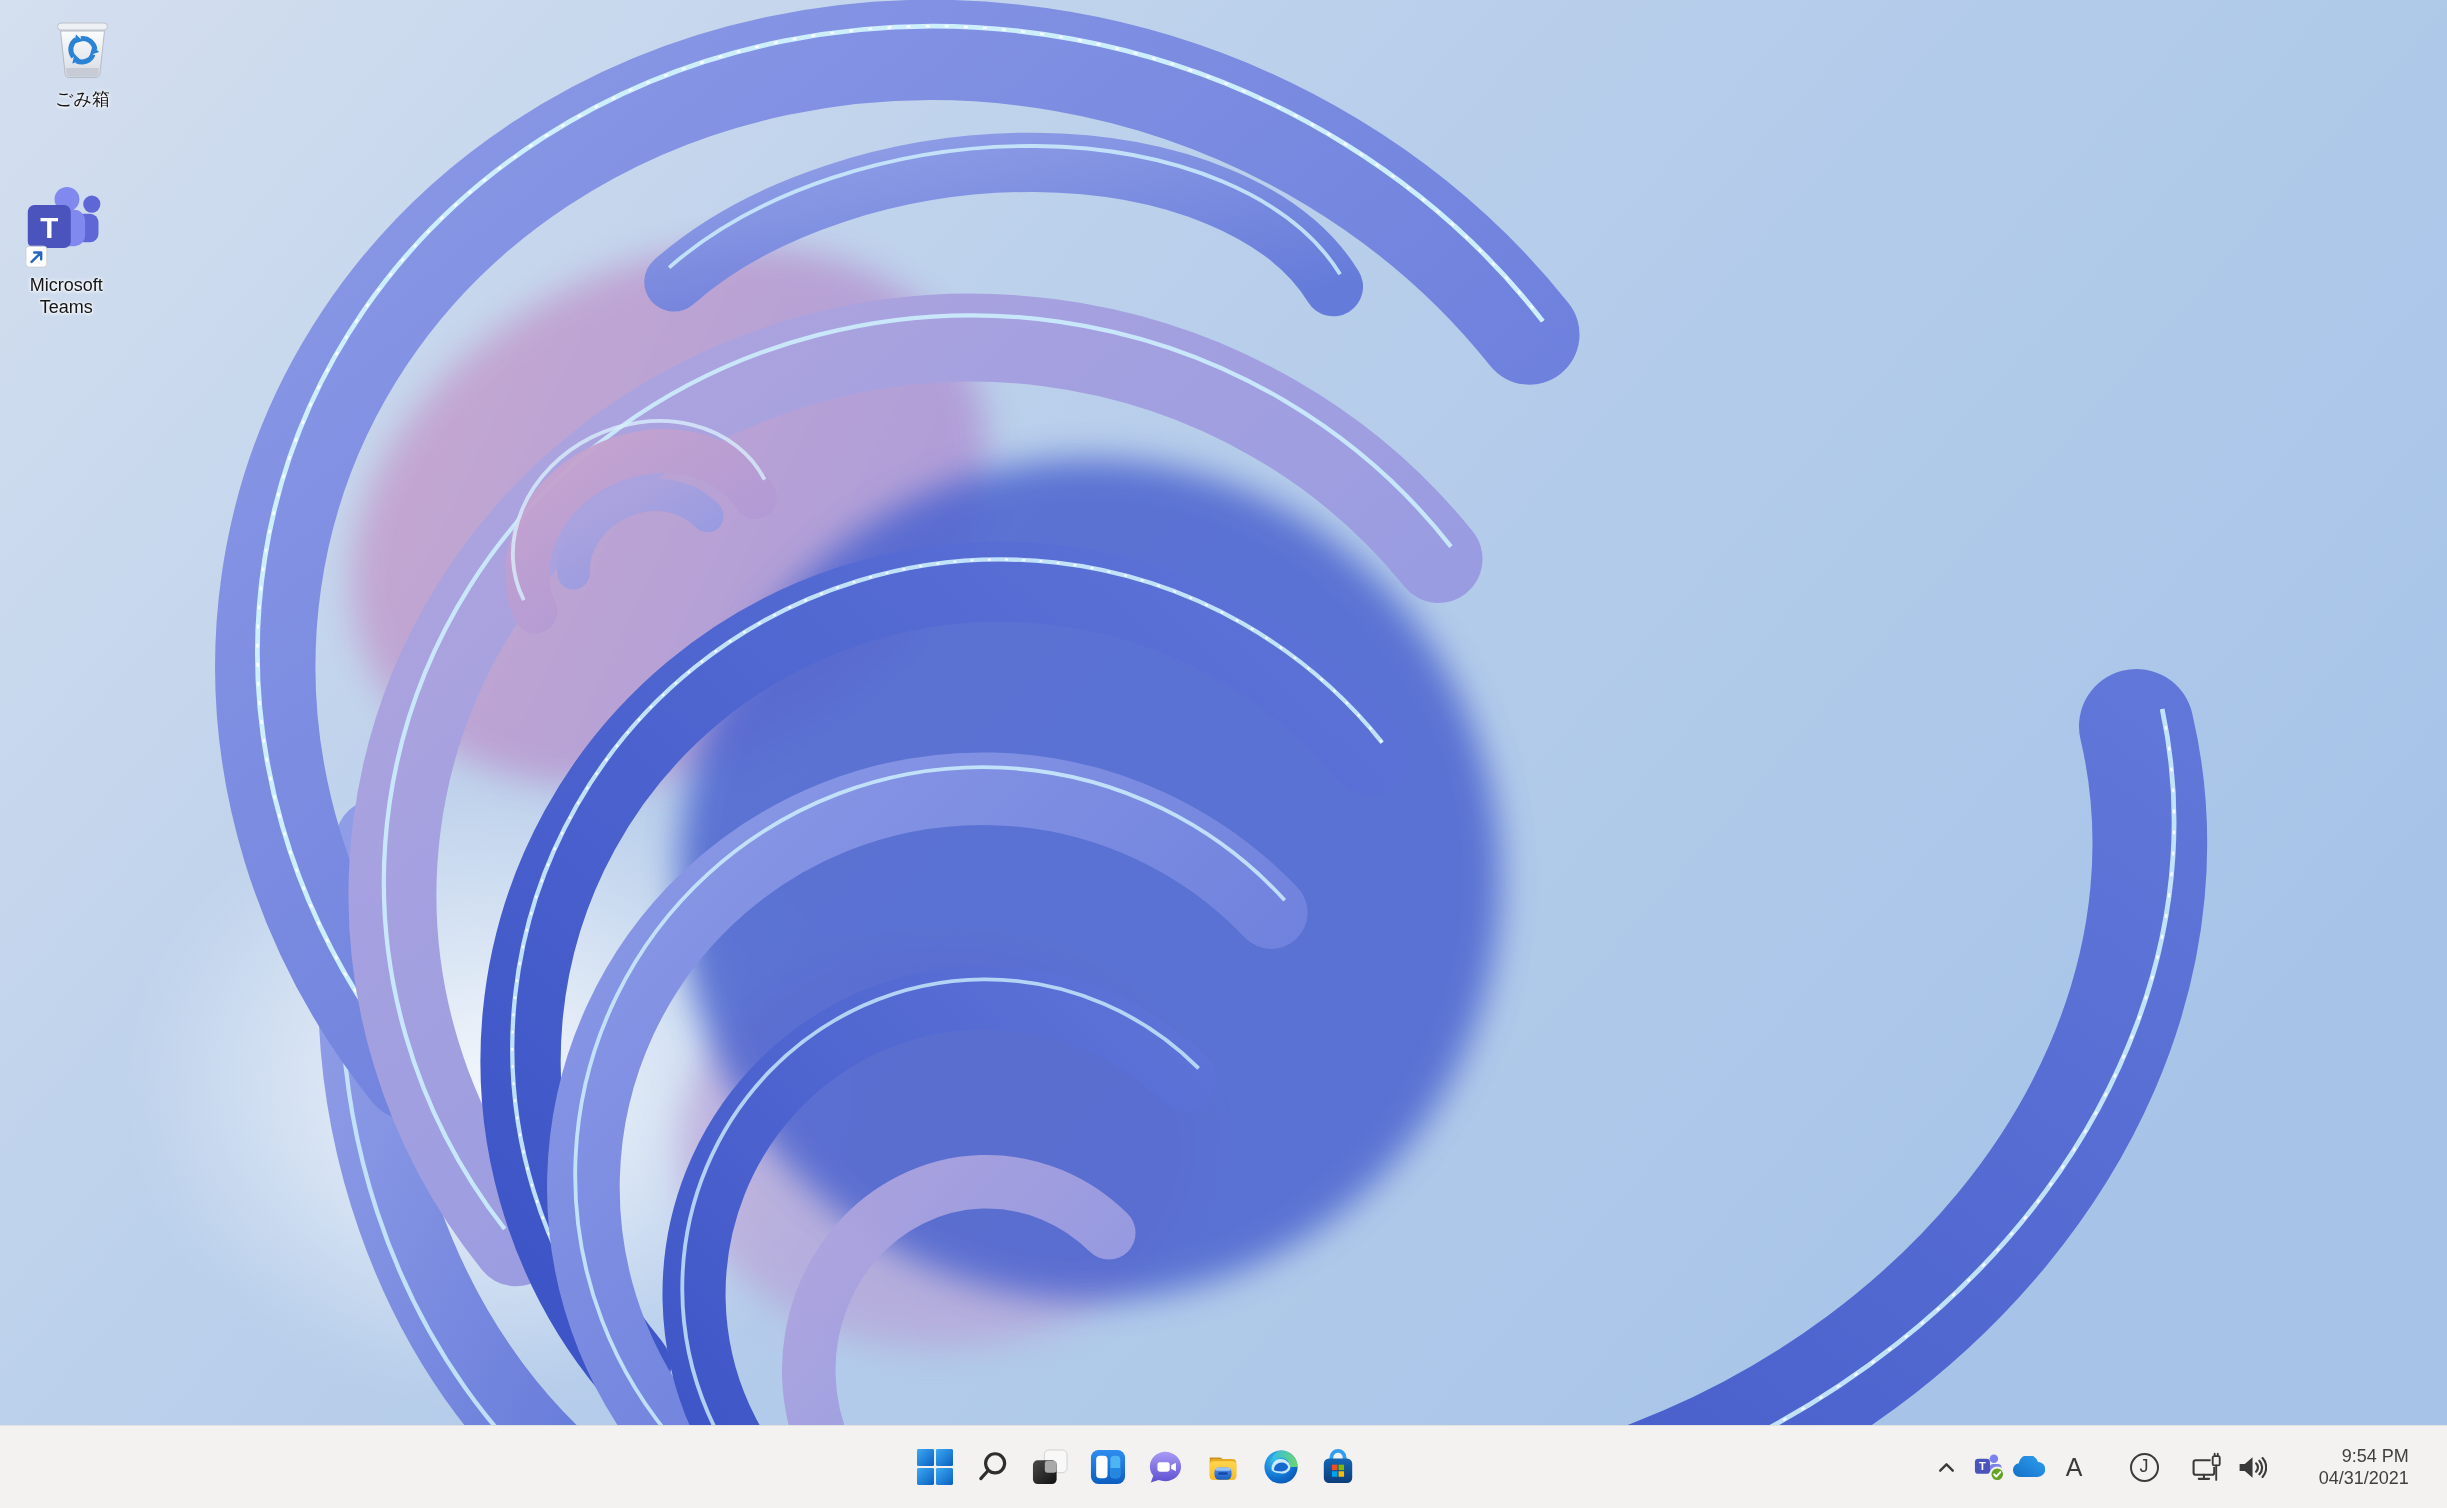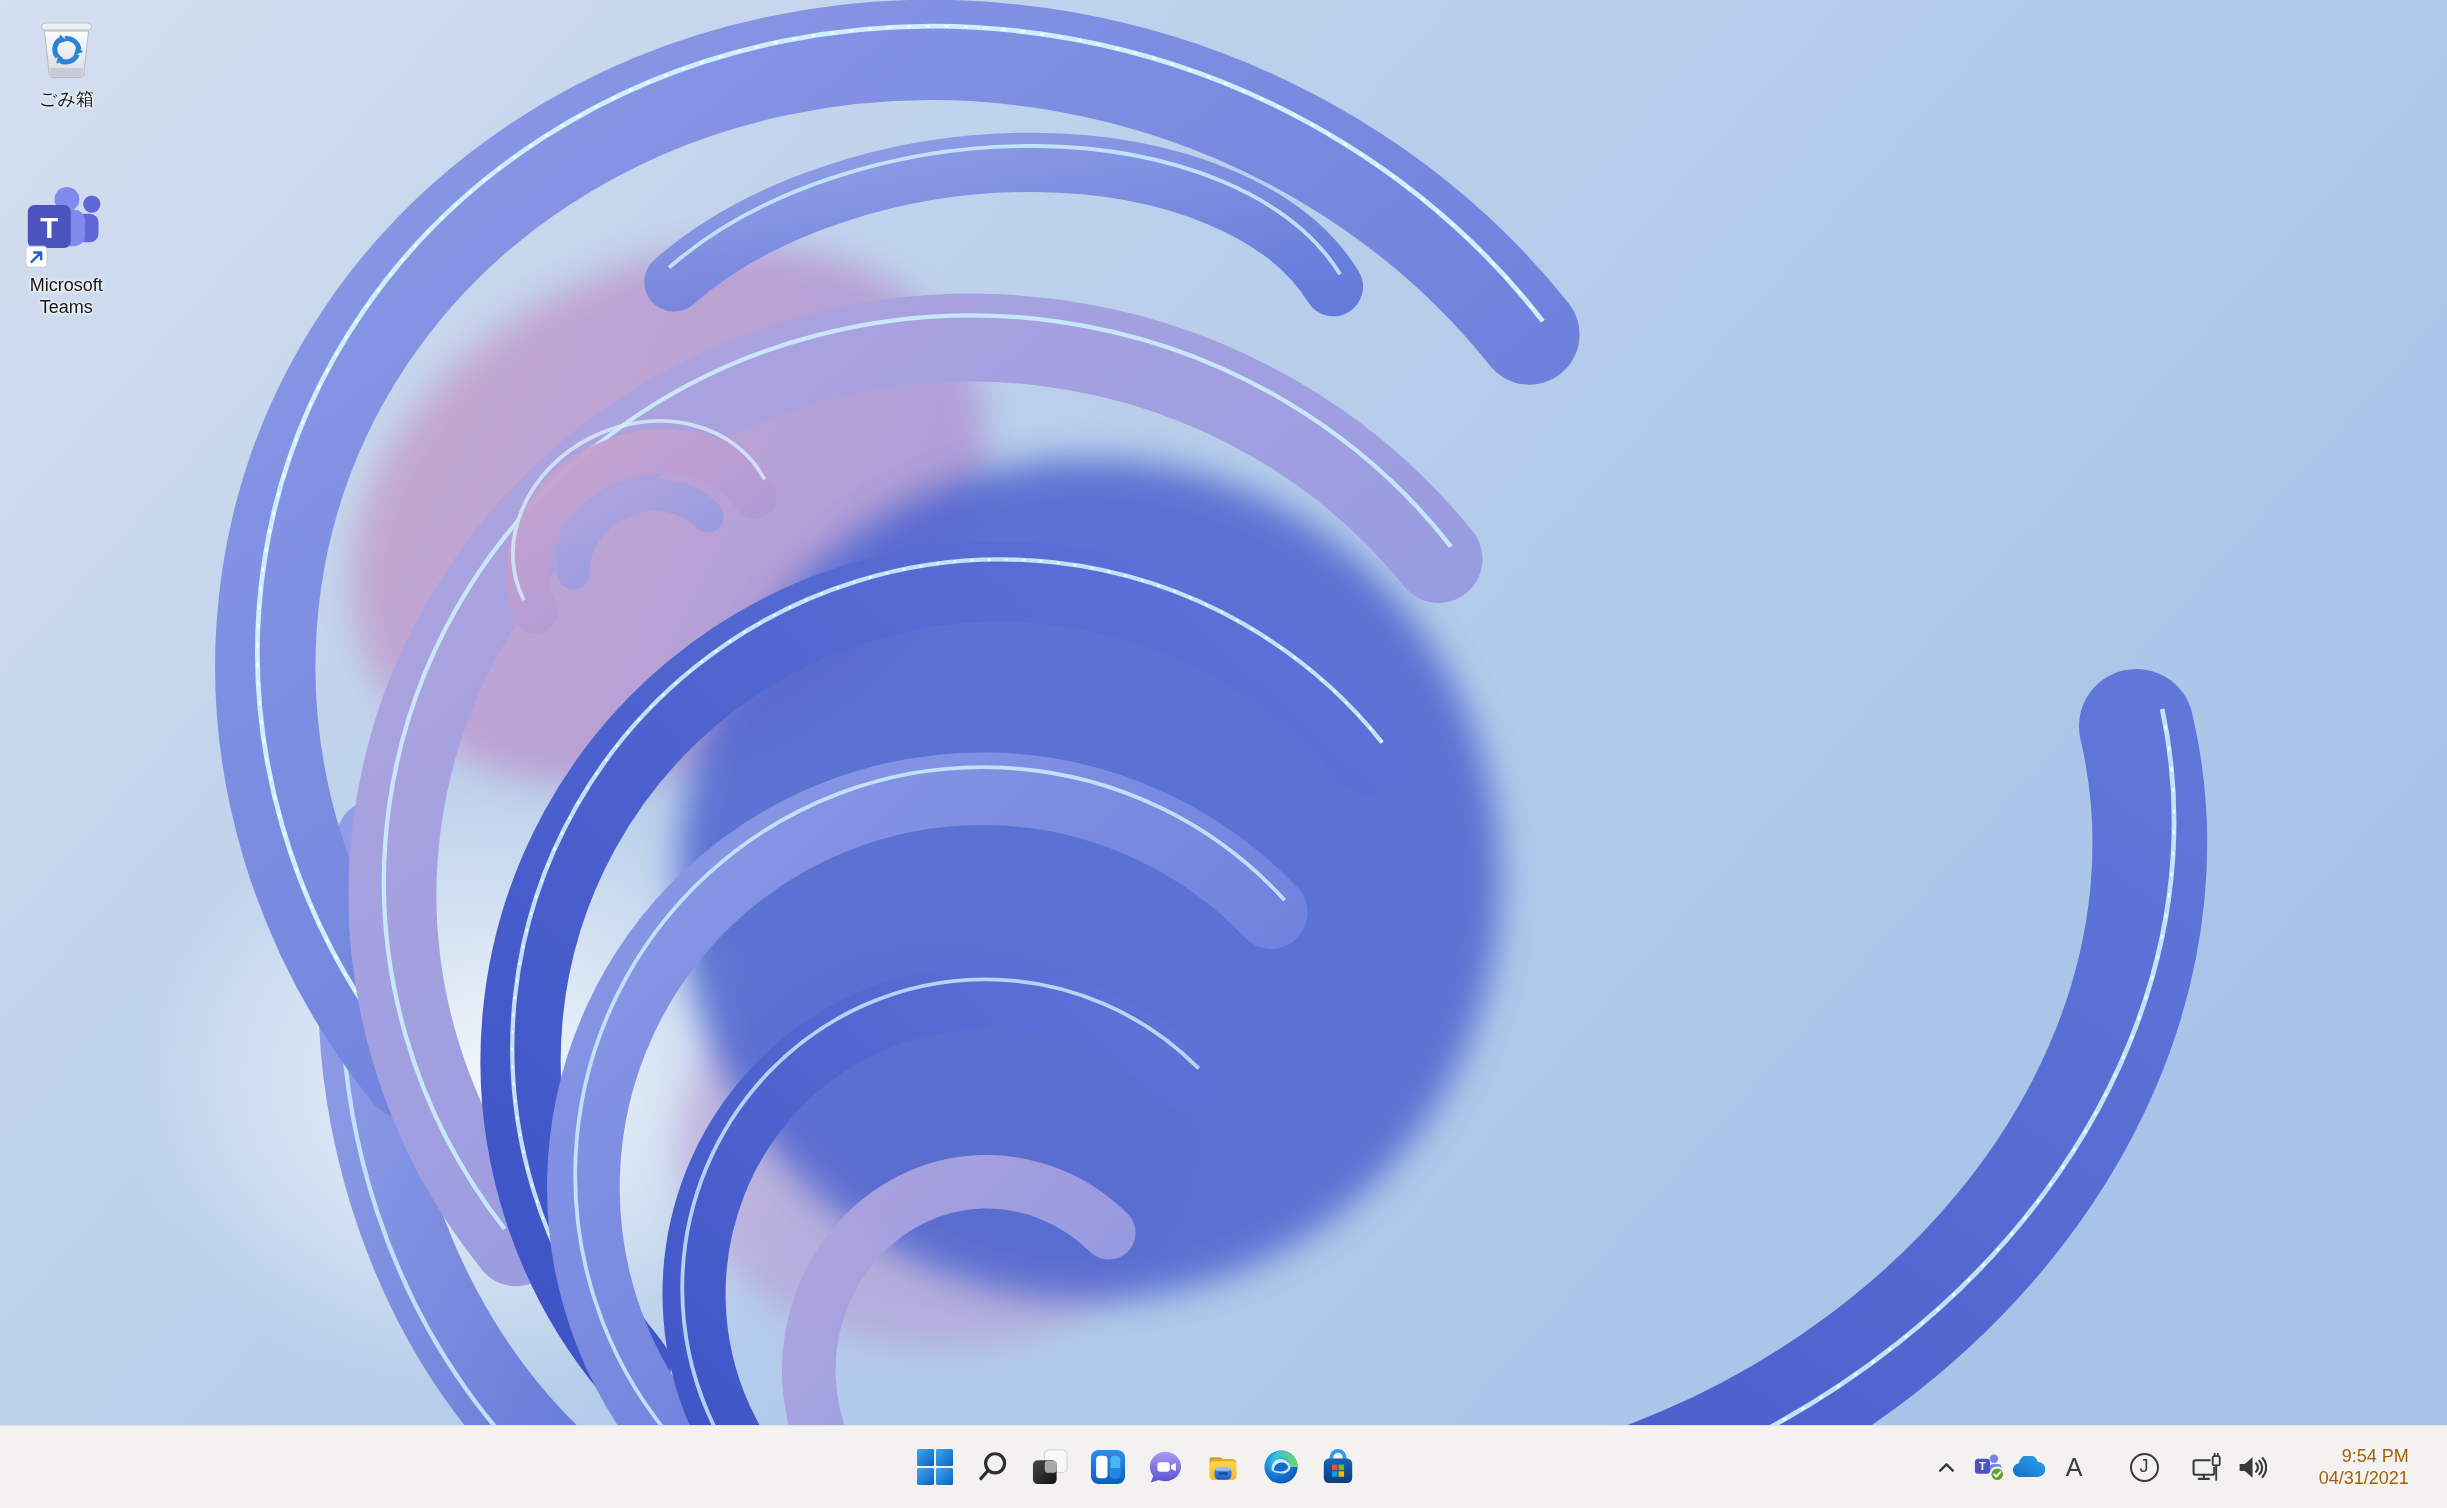--- a/index.html
+++ b/index.html
@@ -16,21 +16,21 @@
   .desktop-icon {
     position:absolute; width:119px;
     display:flex; flex-direction:column; align-items:center; gap:3.8px;
     border-radius:3.8px;
   }
   .di-label {
     font-size:18px; line-height:1.22; color:#151515; text-align:center;
     text-shadow:0 0 2.9px #ffffff, 0 0 5.7px rgba(255,255,255,.95), 0 1px 2.9px rgba(255,255,255,.85);
     max-width:113px; word-wrap:break-word;
   }
-  #icon-recycle { left:7px; top:9.6px; }
+  #icon-recycle { left:23px; top:9.6px; }
   #icon-teams   { left:6.7px; top:185px; }
 
   
   .taskbar {
     position:absolute; left:0; right:0; bottom:0; height:83px;
     background:#f3f2f0; border-top:1px solid #e4e2e0;
   }
   .tb-center {
     position:absolute; left:910px; top:0; height:100%;
     display:flex; align-items:center; gap:7.6px;
@@ -47,21 +47,21 @@
     display:flex; align-items:center; justify-content:center; padding:0; cursor:pointer;
   }
   .ime-a { font-size:25px; color:#3b3b3b; font-weight:400; }
   .ime-j-circle {
     width:29px; height:29px; border:2.1px solid #3b3b3b; border-radius:50%;
     display:flex; align-items:center; justify-content:center;
     font-size:18px; color:#3b3b3b; padding-bottom:1px;
   }
   .clock {
     position:absolute; right:32.5px; top:50%; transform:translateY(-50%);
-    text-align:right; font-size:18px; line-height:1.24; color:#a16207;
+    text-align:right; font-size:18px; line-height:1.24; color:#404040;
     border:none; background:transparent; font-family:inherit; cursor:pointer;
     padding:3.8px 5.7px; border-radius:5.7px;
   }
 </style>
 </head>
 <body>
 
 <svg class="wallpaper" viewBox="0 0 2560 1578" preserveAspectRatio="none" aria-hidden="true">
   <defs>
     <linearGradient id="gSky" x1="0" y1="0" x2="1" y2="0.55">

